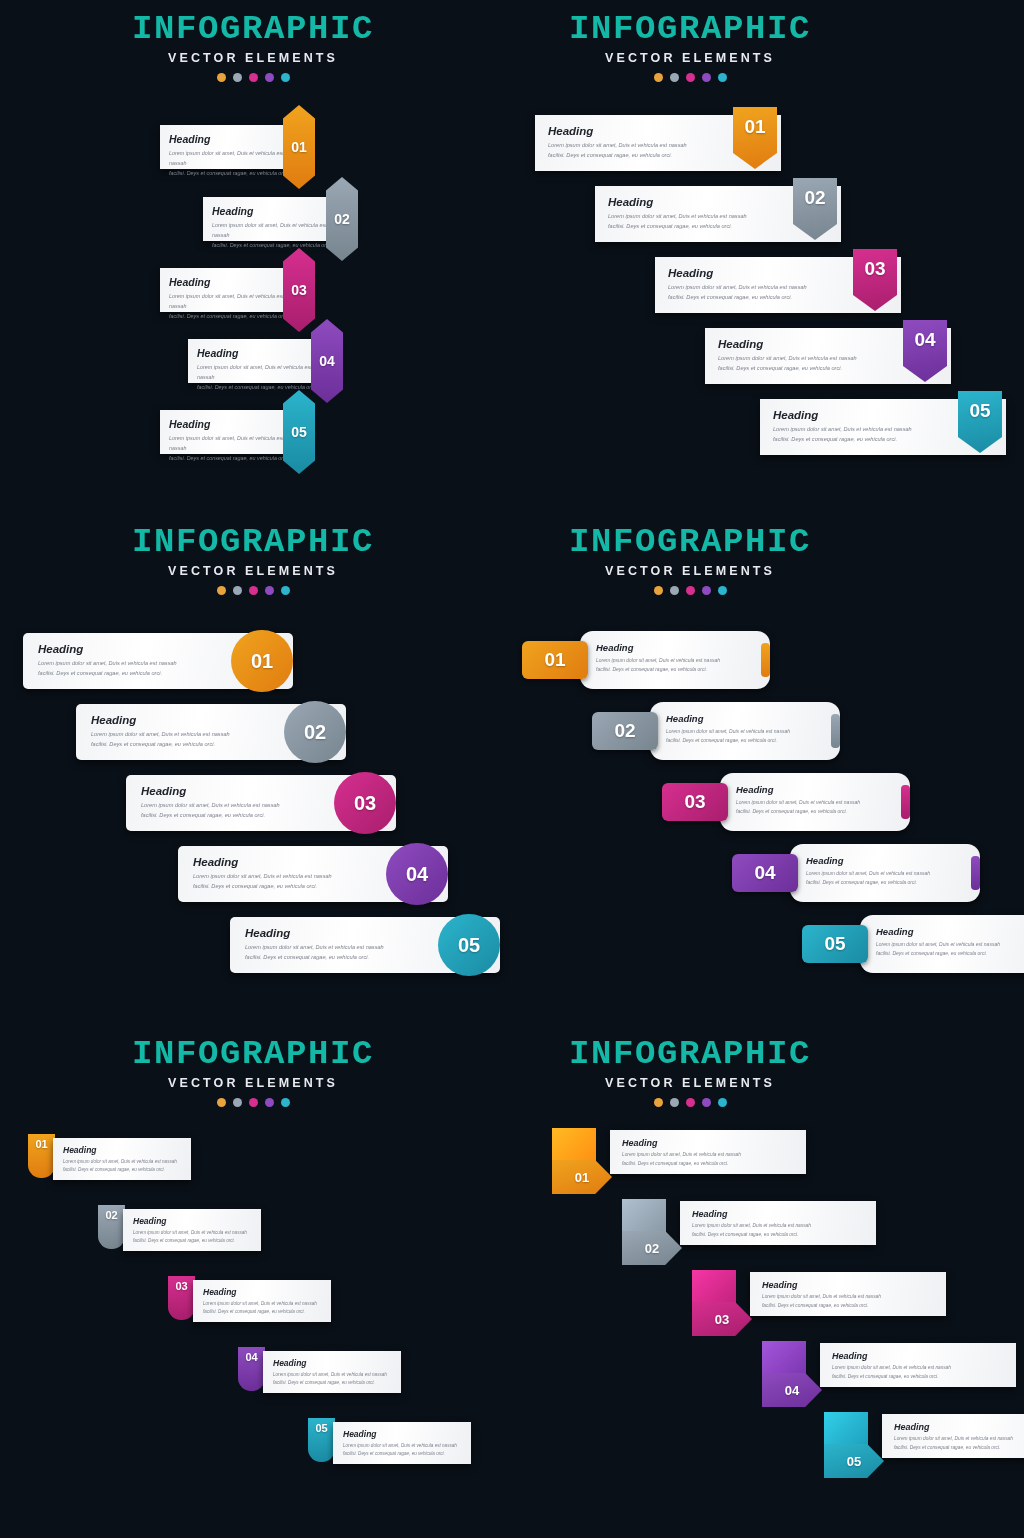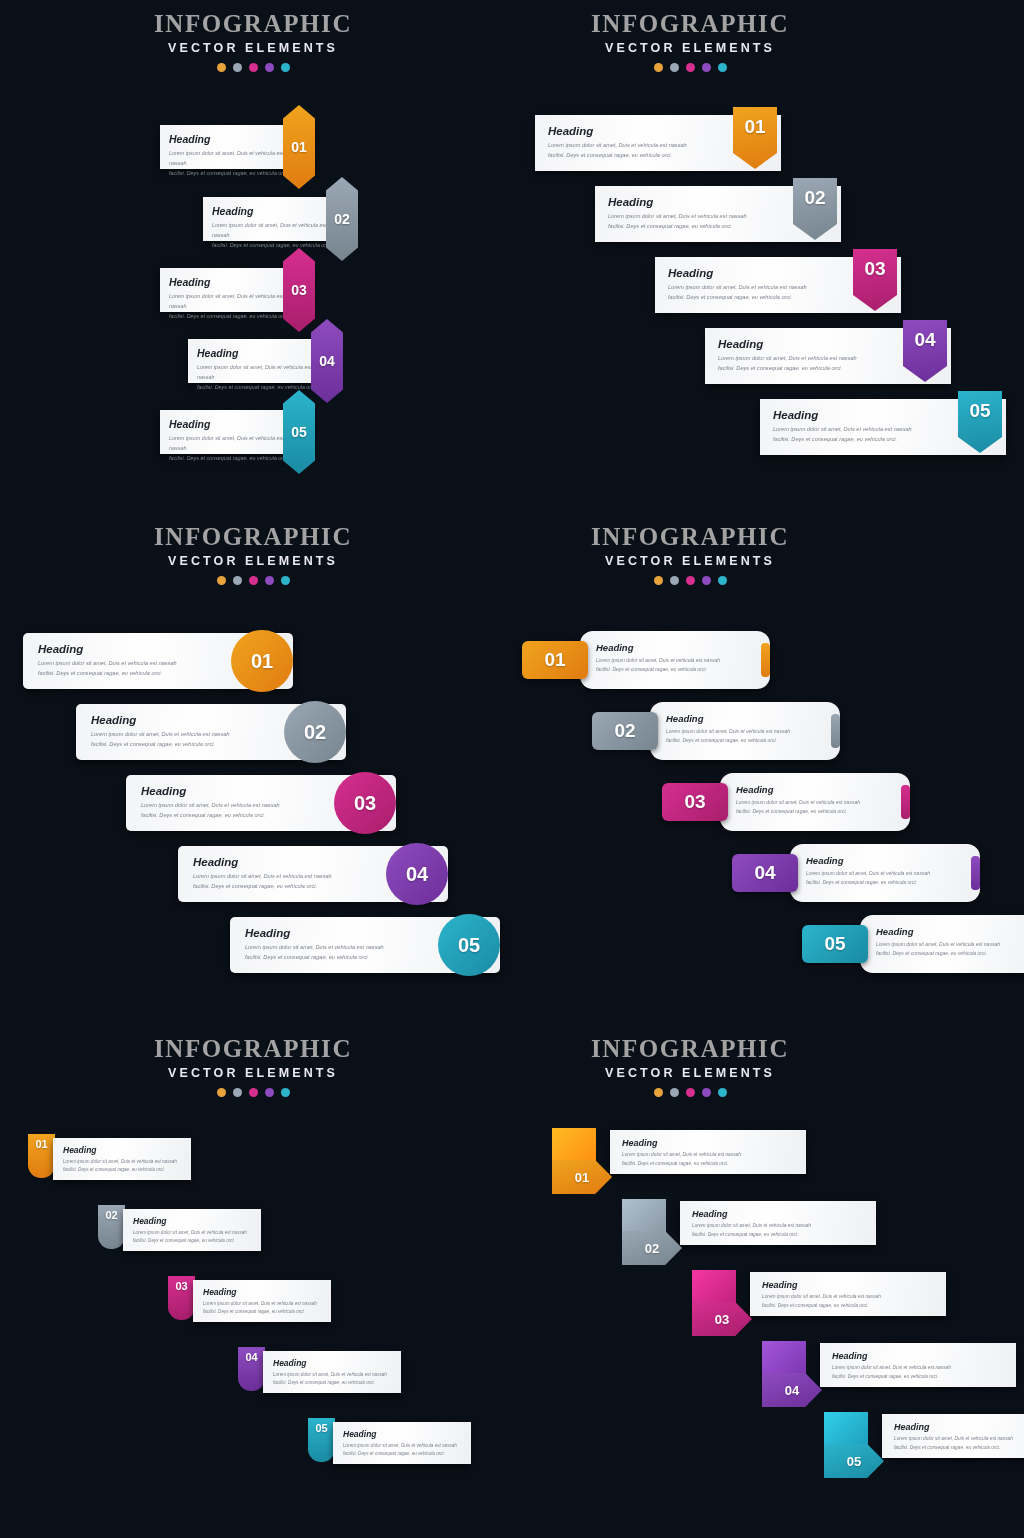--- a/index.html
+++ b/index.html
@@ -20,22 +20,22 @@
   .wm-text{ display:flex; flex-direction:column; gap:6px; opacity:.13; }
   .wm-line{ font-size:34px; letter-spacing:6px; color:#ffffff; font-weight:700;
             font-family:"DejaVu Sans", sans-serif; white-space:nowrap; }
   .wm-big{ position:absolute; right:170px; top:688px; font-size:150px; opacity:.06;
     color:transparent; -webkit-text-stroke:2px #cfd8e6; font-weight:700;
     font-family:"DejaVu Sans", sans-serif; letter-spacing:10px; pointer-events:none; z-index:4;}
 
   
   .panel{ position:absolute; }
   .head{ text-align:center; }
-  .head h1{ font-size:25px; font-weight:700; letter-spacing:1.6px; color:#a3a3a3;
-            font-family:Liberation Serif, serif; }
+  .head h1{ font-size:34px; font-weight:700; letter-spacing:1.6px; color:#14b8a6;
+            font-family:Liberation Mono, monospace; }
   .head h2{ font-size:12.5px; font-weight:700; letter-spacing:3.1px; color:#e8eaf0; margin-top:3px;}
   .dots{ display:flex; gap:7px; justify-content:center; margin-top:8px; }
   .dot{ width:9px; height:9px; border-radius:50%; }
 
   
   .card{ position:relative; background:linear-gradient(100deg,#f3f4f6 0%,#ffffff 45%,#eef0f3 100%);
          box-shadow:0 3px 7px rgba(0,0,0,.55); }
   .card .h{ font-size:10.5px; font-style:italic; font-weight:700; color:#20242c; }
   .card .p{ font-size:5.4px; color:#7d838d; line-height:1.85; margin-top:3px; font-style:italic;}
   .badge-num{ font-weight:700; color:#fff; font-family:"Liberation Sans", sans-serif;

